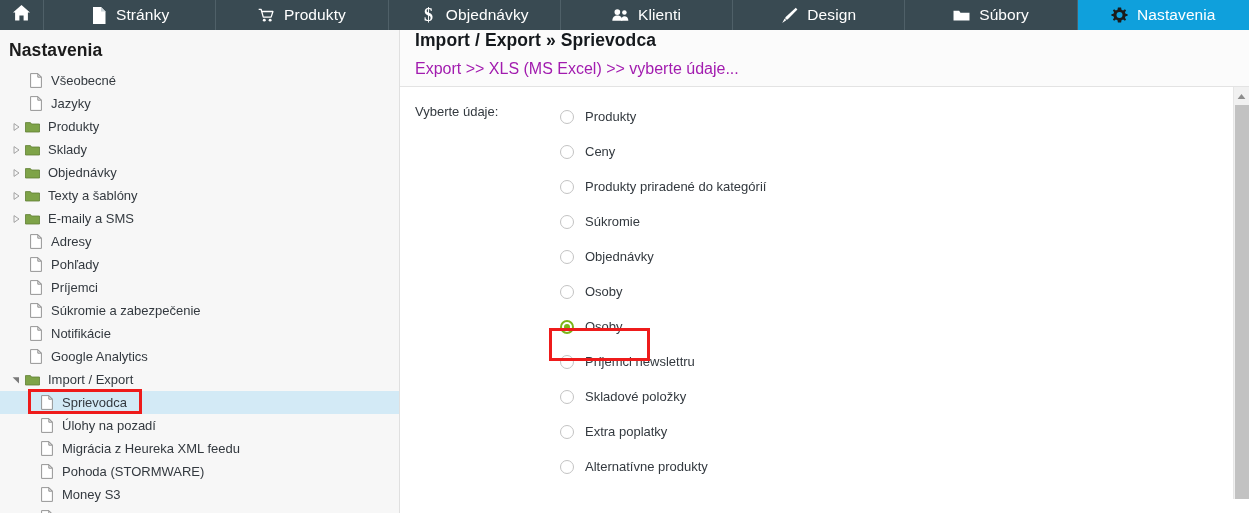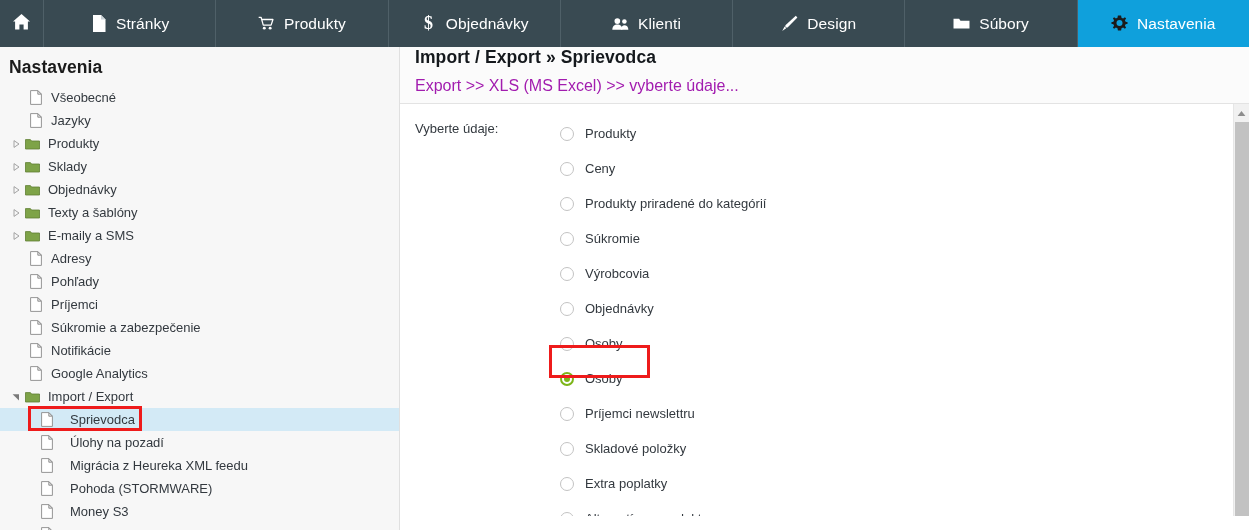--- a/index.html
+++ b/index.html
@@ -7,21 +7,21 @@
     margin: 0; padding: 0;
     width: 1249px; height: 530px;
     overflow: hidden;
     background: #ffffff;
     font-family: "Liberation Sans", sans-serif;
   }
 
   
   #topnav {
     display: flex;
-    height: 47px;
+    height: 30px;
     background: #394a52;
     width: 1249px;
   }
   .nav-home {
     width: 44px;
     display: flex; align-items: center; justify-content: center;
     border-right: 1px solid #4f6068;
     color: #ffffff;
   }
   .nav-tab {
@@ -86,21 +86,21 @@
     width: 19px; height: 23px;
     display: flex; align-items: center; justify-content: center;
     flex: 0 0 19px;
   }
   .tw-icon svg { display:block; }
   .tw-label { padding-left: 6px; }
 
   
   .depth-0 { padding-left: 9px; }
   .depth-1 { padding-left: 26px; }
-  .depth-2 { padding-left: 37px; gap: 8px; }
+  .depth-2 { padding-left: 37px; }
 
   
   #sidebar-redbox {
     position: absolute;
     left: 28px;
     top: 359px;
     width: 114px;
     height: 25px;
     border: 3px solid #ee1b1b;
     pointer-events: none;
@@ -560,24 +560,20 @@
           <div class="radio-row">
             <span class="radio-mark"></span>
             <span>Produkty priradené do kategórií</span>
           </div>
 
           <div class="radio-row">
             <span class="radio-mark"></span>
             <span>Súkromie</span>
           </div>
 
-          <div class="radio-row">
-            <span class="radio-mark"></span>
-            <span>Výrobcovia</span>
-          </div>
 
           <div class="radio-row">
             <span class="radio-mark"></span>
             <span>Objednávky</span>
           </div>
 
           <div class="radio-row">
             <span class="radio-mark"></span>
             <span>Osoby</span>
           </div>

